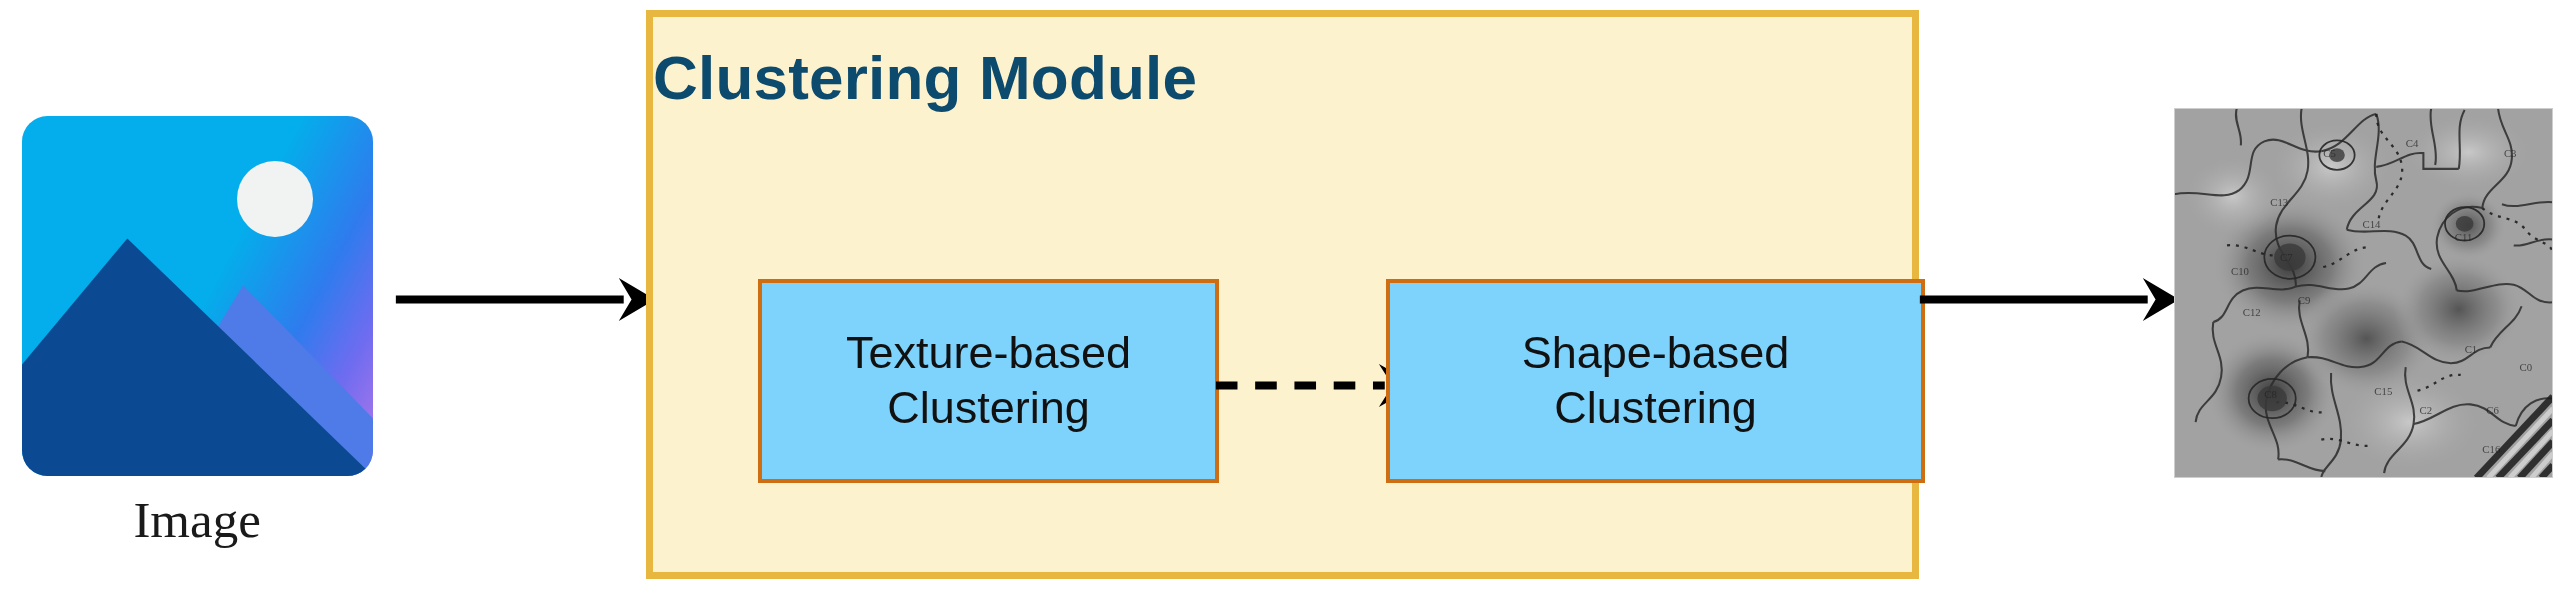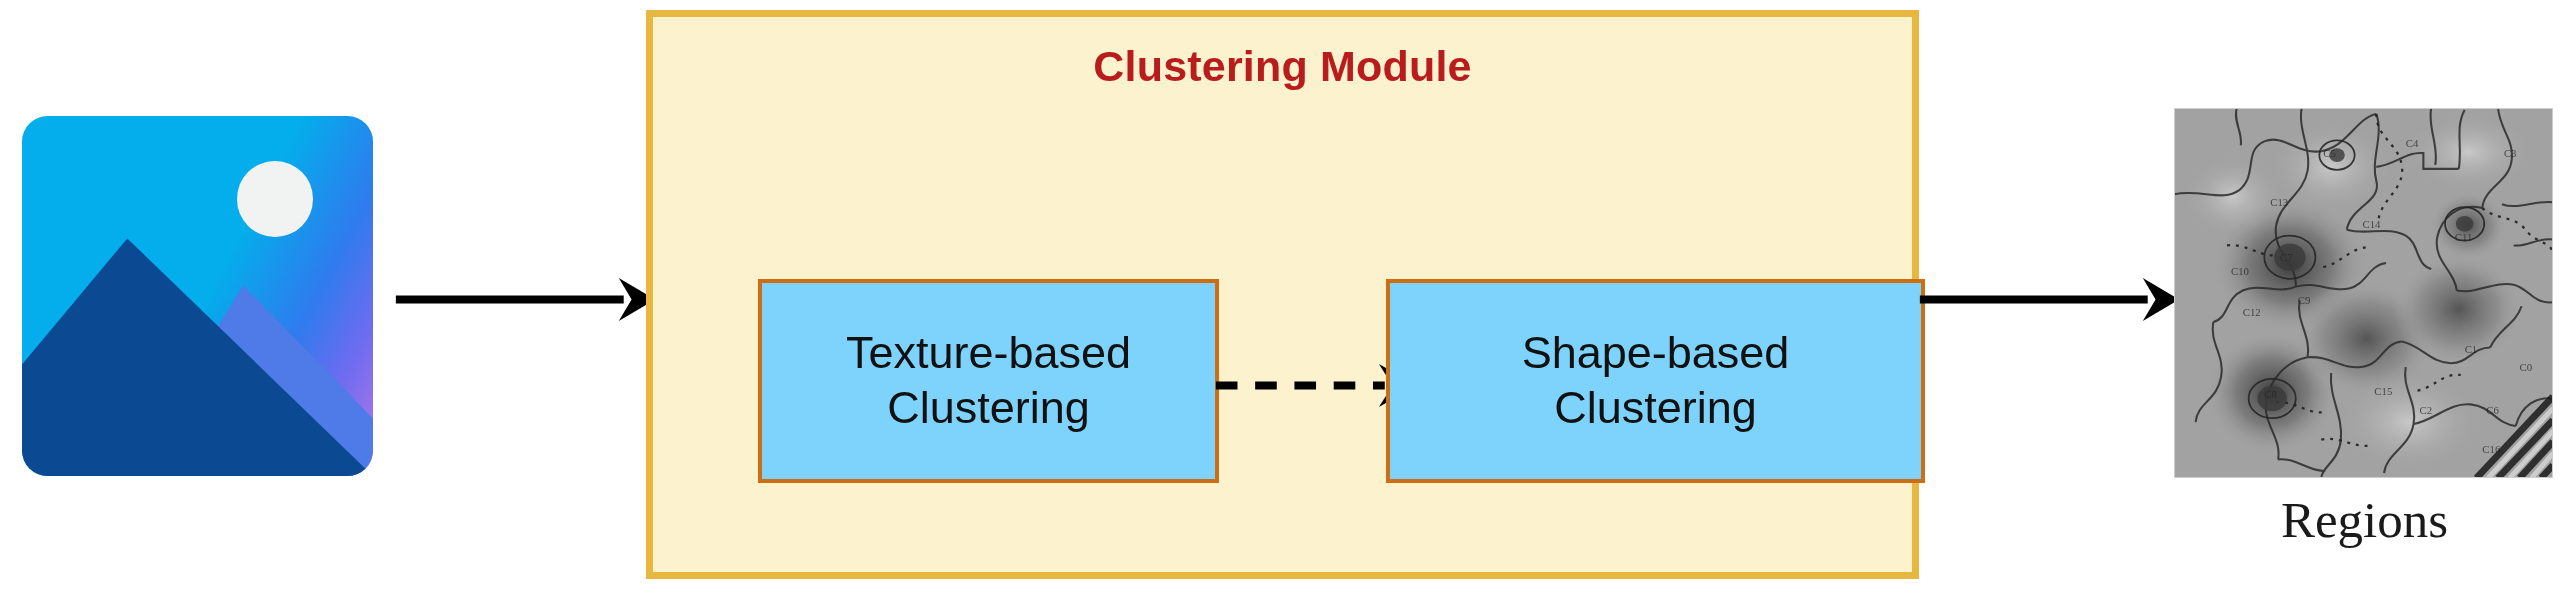--- a/index.html
+++ b/index.html
@@ -78,25 +78,25 @@
     height: 569px;
     box-sizing: border-box;
     background: #FDF2CE;
     border: 7.9px solid #E7B740;
   }
   .module-title {
     position: absolute;
     left: 0;
     top: 25.5px;
     width: 100%;
-    text-align: center;
+    text-align: left;
     font-family: "Liberation Sans", sans-serif;
     font-weight: bold;
-    font-size: 43px;
-    color: #b91c1c;
+    font-size: 62px;
+    color: #0c4a6e;
     letter-spacing: 0.2px;
   }
 
   
   .sub-box {
     position: absolute;
     box-sizing: border-box;
     background: #7dd3fc;
     border: 4.9px solid #CE6D11;
     display: flex;
@@ -133,20 +133,21 @@
 
   <div class="thumb-image">
     <div class="sun"></div>
     <svg class="mtn-back" viewBox="0 0 100 100" preserveAspectRatio="none">
       <polygon points="100,100 30,100 63,47 100,84" fill="#4E7BE8"></polygon>
     </svg>
     <svg class="mtn-front" viewBox="0 0 100 100" preserveAspectRatio="none">
       <polygon points="0,100 0,69 30,34 100,100" fill="#0B4A93"></polygon>
     </svg>
   </div>
+  <div class="caption caption-image">Image</div>
 
   <svg class="arrow" style="left:388px; top:270px; width:275px; height:59px;" viewBox="0 0 280 60">
     <line x1="8" y1="30" x2="240" y2="30" stroke="#000000" stroke-width="8"></line>
     <polygon points="235,8 272,30 235,52 248,30" fill="#000000"></polygon>
   </svg>
 
   <div class="module-box">
     <div class="module-title">Clustering Module</div>
 
     <div class="sub-box sub-box-texture">
@@ -282,16 +283,15 @@
       </g>
       <g stroke="#e0e0e0" stroke-width="5" opacity="0.7">
         <line x1="320" y1="377" x2="386" y2="306"></line>
         <line x1="342" y1="377" x2="386" y2="329"></line>
         <line x1="364" y1="377" x2="386" y2="352"></line>
       </g>
 
       <rect x="0" y="0" width="386" height="377" fill="none" stroke="#cfcfcf" stroke-width="2"></rect>
     </svg>
   </div>
-  <div class="caption caption-regions">Regions</div>
 
 </div>
 
 
 </body></html>

